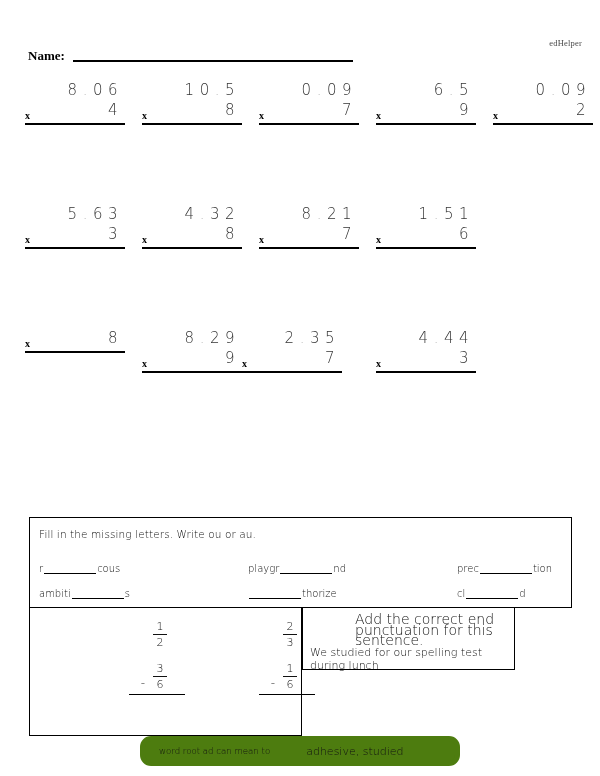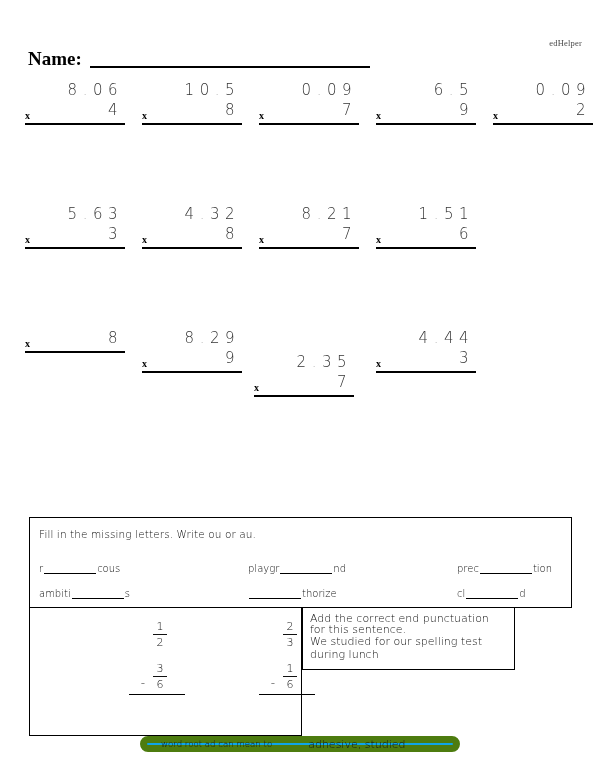--- a/index.html
+++ b/index.html
@@ -34,21 +34,21 @@
   #name-row {
     position: absolute;
     left: 28px;
     top: 48px;
     display: flex;
     align-items: flex-end;
   }
   #name-label {
     font-family: "Liberation Serif", serif;
     font-weight: bold;
-    font-size: 19px;
+    font-size: 13px;
     color: #000;
     padding-bottom: 1px;
   }
   #name-line {
     width: 280px;
     height: 0;
     border-bottom: 2px solid #000;
     margin-left: 8px;
     margin-bottom: 3px;
   }
@@ -221,46 +221,47 @@
     width: 213px;
     height: 62px;
     border: 1px solid #000;
     border-top: none;
     box-sizing: border-box;
     padding: 6px 7px 0 7px;
   }
   #punct-instruction {
     font-family: "DejaVu Sans", sans-serif;
     font-weight: 300;
-    font-size: 11px;
+    font-size: 14px;
     line-height: 10.5px;
     color: #111;
+    margin-left: 45px;
   }
   #punct-sentence {
     font-family: "DejaVu Sans", sans-serif;
     font-weight: 300;
     font-size: 11px;
     line-height: 13px;
     color: #111;
     margin-top: 0;
   }
 
   
   #word-root-banner {
     position: absolute;
     left: 140px;
     top: 736px;
     width: 320px;
-    height: 16px;
-    border: 7px solid #4d7c0f;
+    height: 30px;
+    border: 5px solid #4d7c0f;
     border-radius: 11px;
     box-sizing: border-box;
     display: flex;
     align-items: center;
-    background: #0ea5e9;
+    background: #4d7c0f;
   }
   #word-root-prompt {
     font-family: "DejaVu Sans", sans-serif;
     font-weight: 300;
     font-size: 8.6px;
     color: #111;
     margin-left: 14px;
     white-space: nowrap;
   }
   #word-root-answer {
@@ -369,21 +370,21 @@
         <div class="rule"></div>
       </div>
       <div class="prob" style="left: 142px;">
         <div class="operand1"><span>8</span><span class="dp">.</span><span>2</span><span>9</span></div>
         <div class="oprow">
           <span class="optimes">x</span>
           <div class="operand2">9</div>
         </div>
         <div class="rule"></div>
       </div>
-      <div class="prob" style="left: 254px; margin-top: 24px;">
+      <div class="prob" style="left: 242px;">
         <div class="operand1"><span>2</span><span class="dp">.</span><span>3</span><span>5</span></div>
         <div class="oprow">
           <span class="optimes">x</span>
           <div class="operand2">7</div>
         </div>
         <div class="rule"></div>
       </div>
       <div class="prob" style="left: 376px;">
         <div class="operand1"><span>4</span><span class="dp">.</span><span>4</span><span>4</span></div>
         <div class="oprow">

